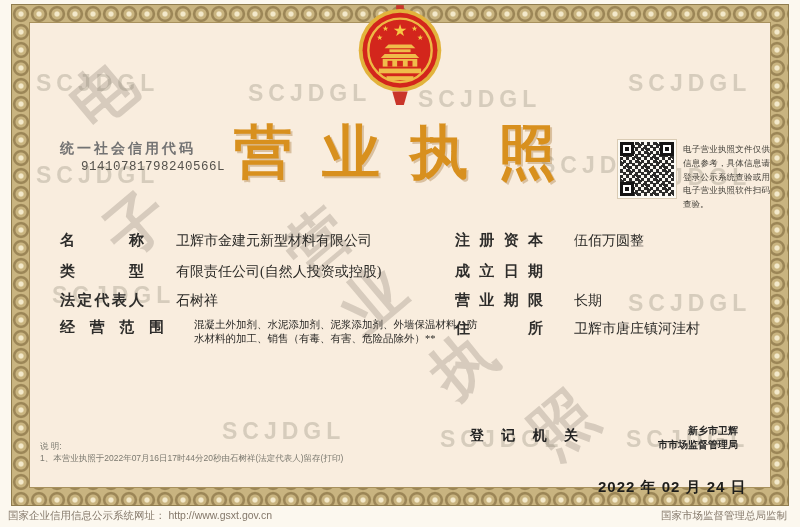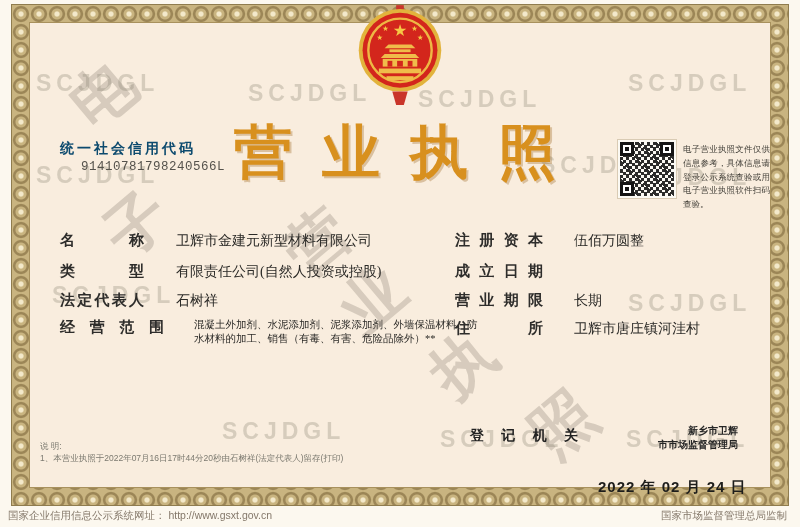--- a/index.html
+++ b/index.html
@@ -22,21 +22,21 @@
   
   .wm-s { position:absolute; font-size:23px; font-weight:bold; letter-spacing:5px;
     color:rgba(148,140,122,.34); white-space:nowrap; }
   .wm-d { position:absolute; font-size:62px; font-weight:bold;
     font-family:"Liberation Serif","DejaVu Serif",serif;
     color:rgba(135,127,114,.30); transform:rotate(-40deg); }
 
   
   .emblem { position:absolute; left:352px; top:5px; }
   .code-label { position:absolute; left:60px; top:140px; font-size:14px; font-weight:bold;
-    color:#0c4a6e; letter-spacing:3px; }
+    color:#737373; letter-spacing:3px; }
   .code-value { position:absolute; left:61px; top:160px; font-size:12.5px; color:#55524c;
     font-family:Liberation Mono, monospace; letter-spacing:.5px;margin-left:20px; }
   .title { position:absolute; left:0; top:114px; width:100%; text-align:center;
     font-size:58px; font-weight:bold; color:#d8901e; letter-spacing:30px; padding-left:20px;
     text-shadow:2px 2px 0 rgba(146,88,12,.30); }
 
   
   .qr { position:absolute; left:617px; top:139px; width:60px; height:60px; background:#fbf9f3;
     border:1px solid #d9cbb4; }
   .qr-pat { position:absolute; inset:2px;

